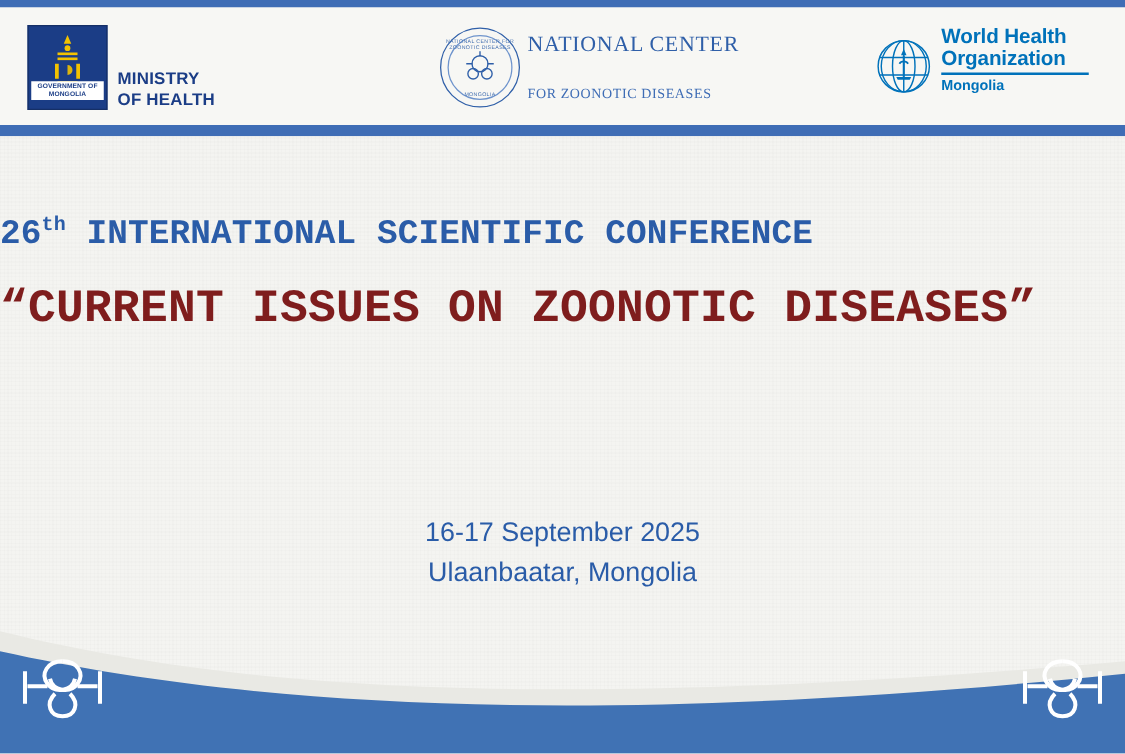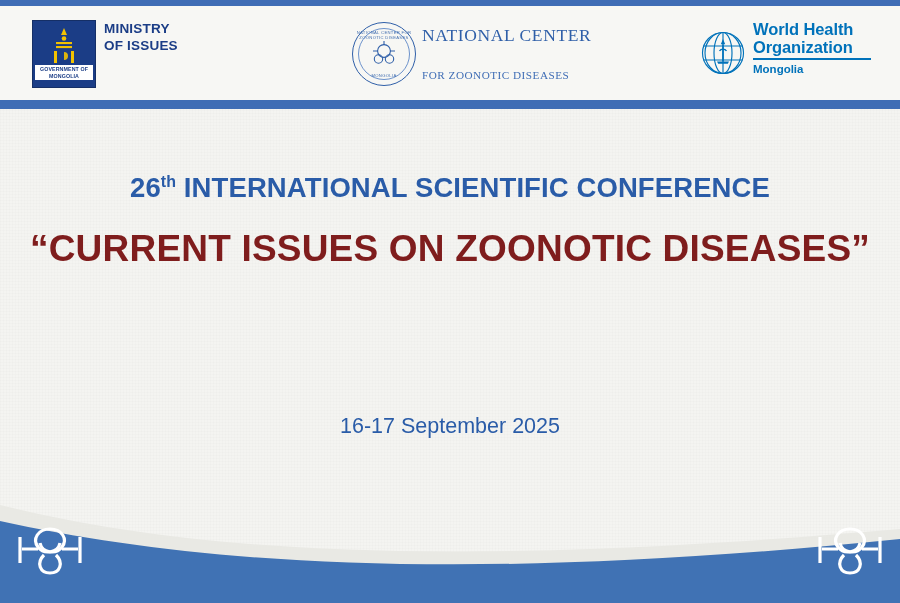--- a/index.html
+++ b/index.html
@@ -62,24 +62,24 @@
     position: absolute;
     left: 0;
     bottom: 0;
     width: 900px;
     height: 160px;
   }
 
   
   .logo-moh {
     position: absolute;
-    left: 32px;
+    left: 22px;
     top: 20px;
     display: flex;
-    align-items: flex-start;
+    align-items: flex-end;
     gap: 8px;
   }
   .moh-emblem {
     width: 62px;
     height: 66px;
     background: #1b3d86;
     position: relative;
     border: 1px solid #152f66;
   }
   .moh-emblem .soyombo {
@@ -201,21 +201,22 @@
     font-weight: bold;
     line-height: 14px;
   }
 
   
   .title-block {
     position: absolute;
     left: 0;
     top: 170px;
     width: 900px;
-    text-align: center;
+    text-align: left;
+    font-family: Liberation Mono, monospace;
   }
   .conf-line {
     color: #2a5ca8;
     font-size: 27.5px;
     font-weight: bold;
     letter-spacing: 0.1px;
     line-height: 36px;
   }
   .conf-line sup {
     font-size: 16px;
@@ -271,21 +272,21 @@
           <rect x="3" y="24" width="3" height="12"></rect>
           <rect x="20" y="24" width="3" height="12"></rect>
           <path d="M13 25 a4 4 0 0 1 0 8 a4 4 0 0 1 0 -8 z M13 25 a4 4 0 0 0 0 8" opacity="0.9"></path>
           <rect x="5" y="38" width="16" height="2.1"></rect>
         </g>
       </svg>
       <div class="gov-label">GOVERNMENT OF MONGOLIA</div>
     </div>
     <div class="moh-text">
       <div>MINISTRY</div>
-      <div>OF ISSUES</div>
+      <div>OF HEALTH</div>
     </div>
   </div>
 
   <div class="logo-nczd">
     <div class="nczd-seal">
       <div class="inner-ring"></div>
       <div class="seal-caption-top">NATIONAL CENTER FOR ZOONOTIC DISEASES</div>
       <div class="seal-caption-bottom">MONGOLIA</div>
       <svg width="34" height="34" viewBox="0 0 34 34">
         <g fill="none" stroke="#2f5fa8" stroke-width="1.1">
@@ -333,20 +334,21 @@
 
   <div class="body-area"></div>
 
   <div class="title-block">
     <div class="conf-line"><span>26</span><sup>th</sup><span> INTERNATIONAL SCIENTIFIC CONFERENCE</span></div>
     <div class="conf-title">“CURRENT ISSUES ON ZOONOTIC DISEASES”</div>
   </div>
 
   <div class="meta-block">
     <div>16-17 September 2025</div>
+    <div>Ulaanbaatar, Mongolia</div>
   </div>
 
   <svg class="wave" viewBox="0 0 900 160" preserveAspectRatio="none">
     <path d="M0,62 C180,106 420,128 900,86 L900,160 L0,160 Z" fill="#e9e9e4"></path>
     <path d="M0,78 C200,122 470,140 900,96 L900,160 L0,160 Z" fill="#4072b4"></path>
   </svg>
 
   <svg class="ornament left" viewBox="0 0 72 62">
     <g fill="none" stroke="#ffffff" stroke-width="3.2">
       <path d="M36 10 C24 10 18 20 24 28 C30 36 44 34 46 24"></path>

